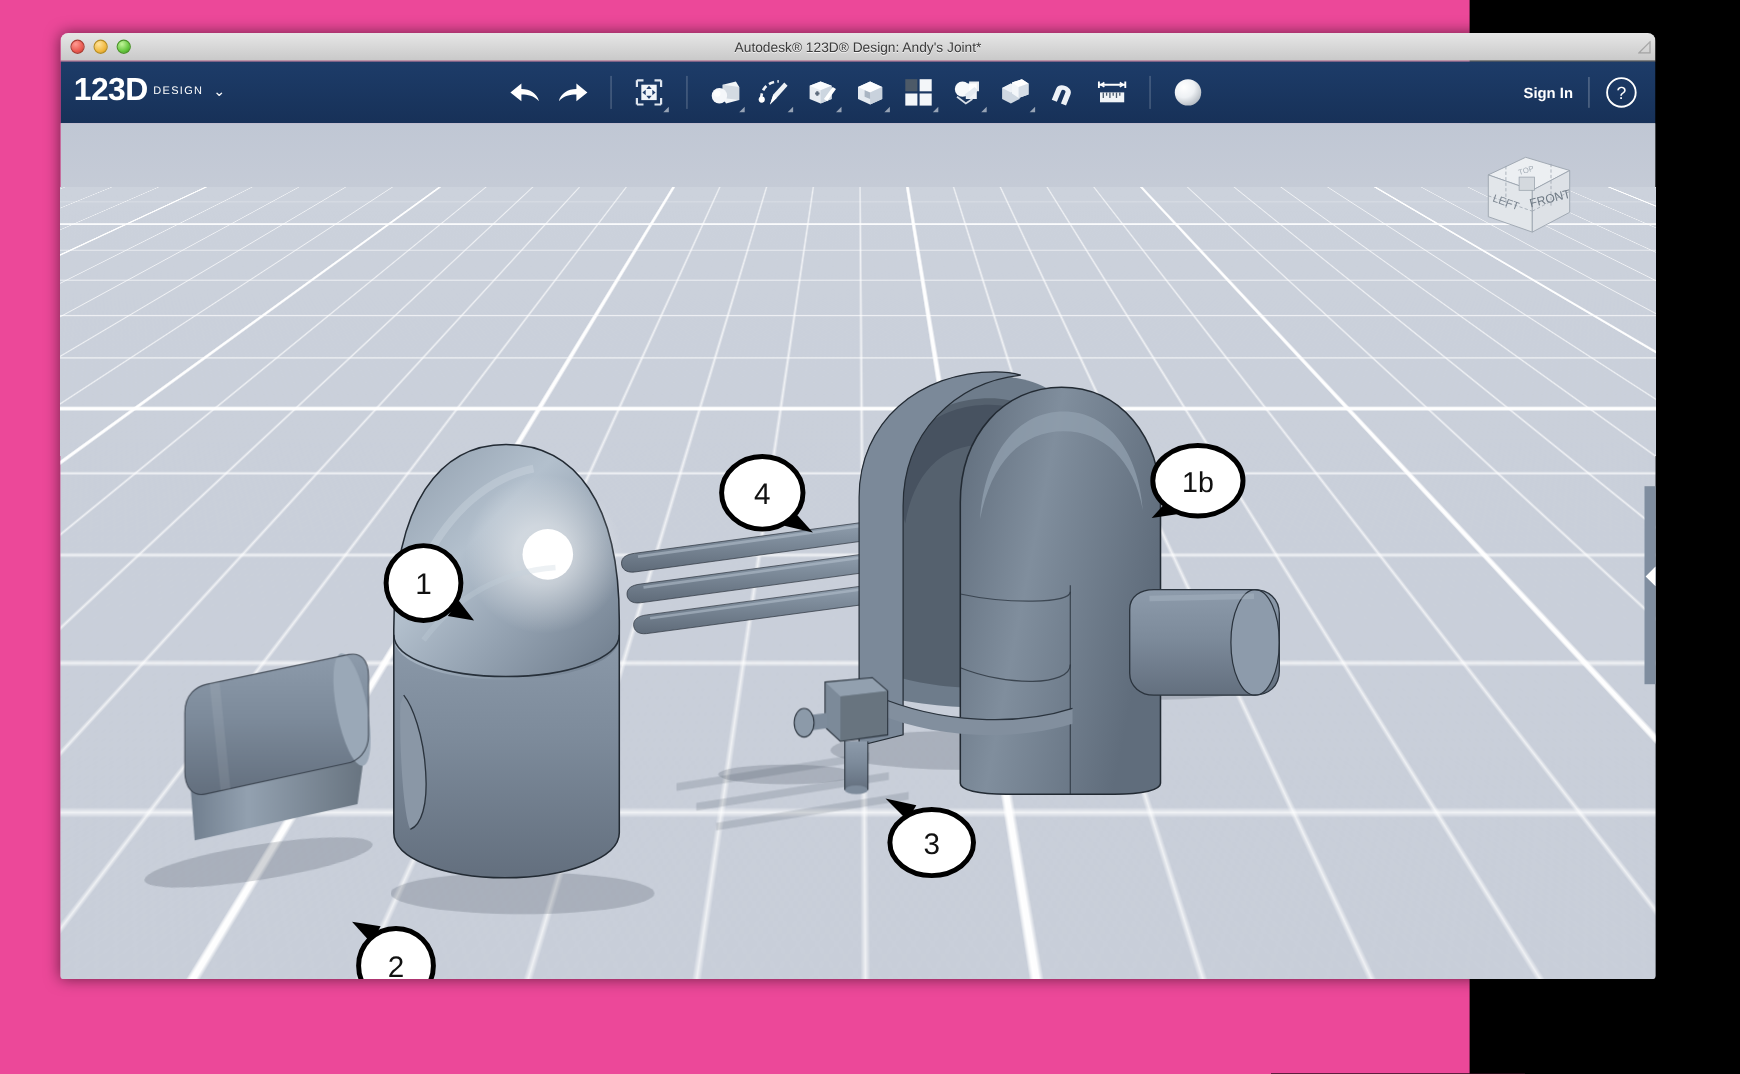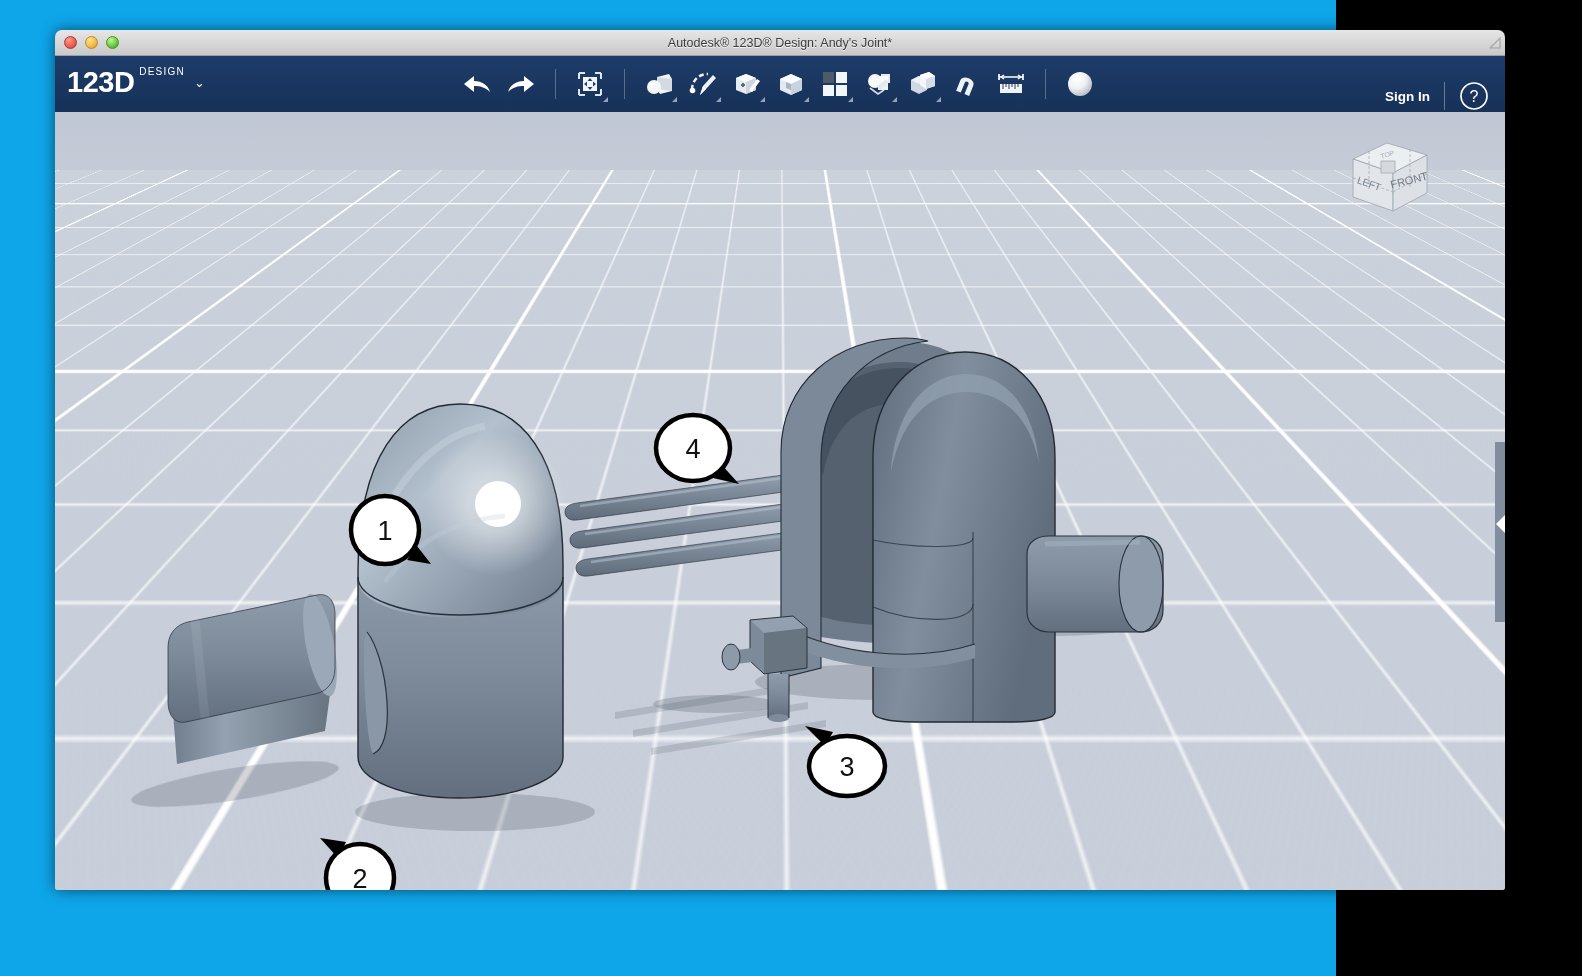--- a/index.html
+++ b/index.html
@@ -2,21 +2,21 @@
 <html><head>
 <meta charset="utf-8">
 <style>
   * { box-sizing: border-box; margin: 0; padding: 0; }
   html, body {
     width: 1582px; height: 976px;
     background: #000;
     font-family: "Liberation Sans", sans-serif;
     overflow: hidden;
   }
-  #root { position: relative; width: 1336px; height: 976px; background: #0ea5e9; }
+  #root { position: relative; width: 1336px; height: 976px; background: #ec4899; }
 
   
   .window {
     position: absolute;
     left: 55px; top: 30px;
     width: 1450px; height: 860px;
     border-radius: 7px 7px 3px 3px;
     overflow: hidden;
     box-shadow: 0 0 14px rgba(0,0,0,0.55);
   }
@@ -44,42 +44,42 @@
   }
 
   
   .appbar {
     position: relative;
     height: 56px;
     background: #1c3a66;
     background: linear-gradient(#1d3c69, #173158);
     display: flex; align-items: center;
   }
-  .brand { position: absolute; left: 12px; top: 10px; display: flex; align-items: flex-start; color: #fff; }
+  .brand { position: absolute; left: 12px; top: 10px; display: flex; align-items: center; color: #fff; }
   .brand .b1 { font-size: 29px; font-weight: 700; letter-spacing: -0.5px; }
   .brand .b2 { font-size: 10px; font-weight: 400; letter-spacing: 1.2px; margin-left: 5px; }
   .brand .chev { margin-left: 9px; font-size: 13px; align-self: center; }
 
   .tools { position: absolute; left: 400px; top: 0; height: 56px; display: flex; align-items: center; gap: 0px; }
   .tool {
     width: 44px; height: 44px;
     display: flex; align-items: center; justify-content: center;
     position: relative;
   }
   .tool svg { display: block; }
   .tool .corner {
     position: absolute; right: 4px; bottom: 4px;
     width: 0; height: 0;
     border-left: 5px solid transparent;
     border-bottom: 5px solid rgba(255,255,255,0.55);
   }
   .sep { width: 1px; height: 30px; background: rgba(255,255,255,0.28); margin: 0 12px; }
 
   .right-tools {
-    position: absolute; right: 16px; top: 12px; height: 56px;
+    position: absolute; right: 16px; top: 0; height: 56px;
     display: flex; align-items: center; gap: 14px;
   }
   .signin { color: #fff; font-size: 13.5px; font-weight: 600; }
   .vbar { width: 1px; height: 28px; background: rgba(255,255,255,0.35); }
   .helpbtn { width: 30px; height: 30px; }
 
   
   .viewport {
     position: relative;
     height: 778px;
@@ -504,20 +504,27 @@
       <div class="panel-arrow"></div>
 
       <div class="callout" style="left:292px; top:380px;">
         <svg width="95" height="95" viewBox="0 0 95 95">
           <path d="M70 54 L84 72 L60 68 Z" fill="#000"></path>
           <circle cx="38" cy="38" r="34" fill="#fff" stroke="#000" stroke-width="4.5"></circle>
           <text x="38" y="48" text-anchor="middle" font-family="Liberation Sans, sans-serif" font-size="27" fill="#111">1</text>
         </svg>
       </div>
 
+      <div class="callout" style="left:984px; top:289px;">
+        <svg width="100" height="90" viewBox="0 0 100 90">
+          <path d="M26 50 L8 70 L34 66 Z" fill="#000"></path>
+          <ellipse cx="50" cy="36" rx="41" ry="32" fill="#fff" stroke="#000" stroke-width="4.5"></ellipse>
+          <text x="50" y="46" text-anchor="middle" font-family="Liberation Sans, sans-serif" font-size="26" fill="#111">1b</text>
+        </svg>
+      </div>
 
       <div class="callout" style="left:255px; top:714px;">
         <svg width="95" height="95" viewBox="0 0 95 95">
           <path d="M28 32 L10 12 L36 16 Z" fill="#000"></path>
           <circle cx="50" cy="52" r="34" fill="#fff" stroke="#000" stroke-width="4.5"></circle>
           <text x="50" y="62" text-anchor="middle" font-family="Liberation Sans, sans-serif" font-size="27" fill="#111">2</text>
         </svg>
       </div>
 
 

